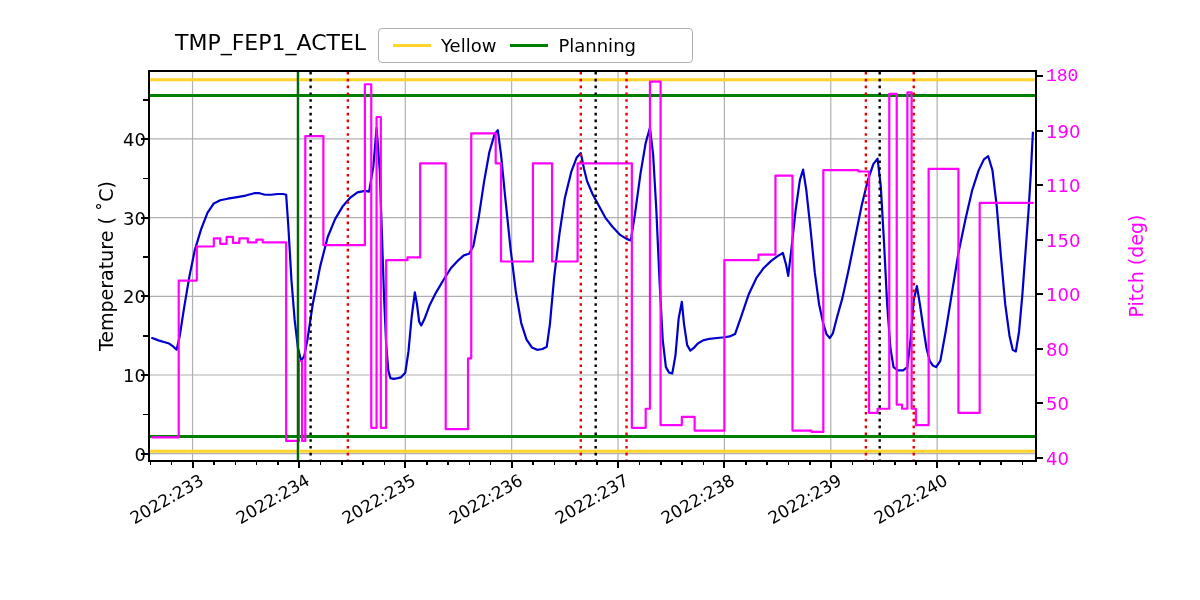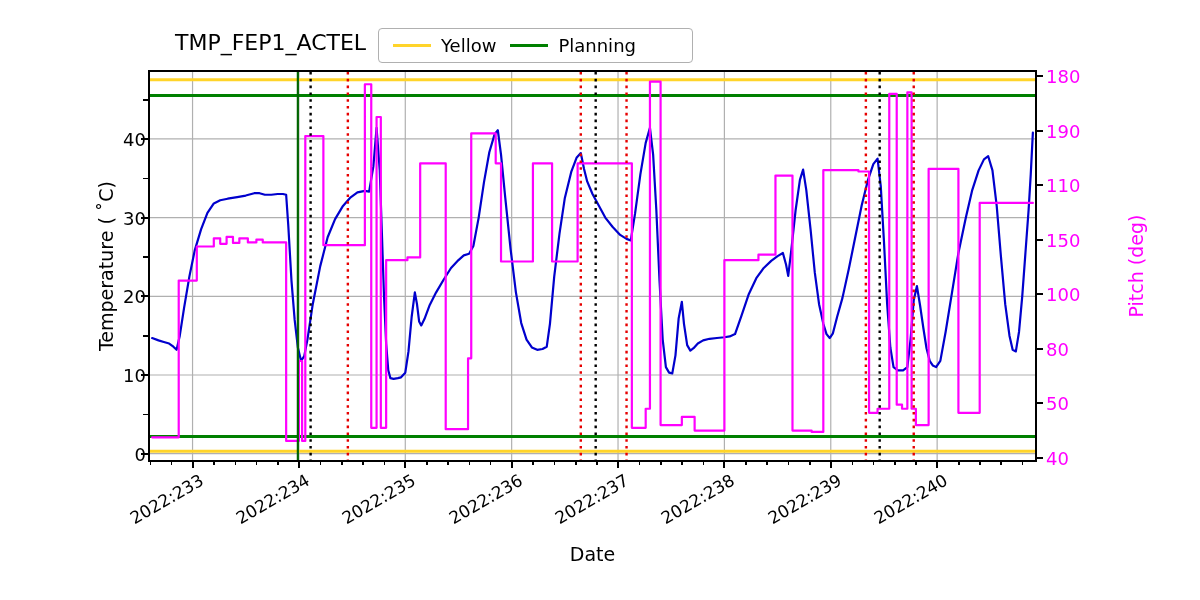--- a/index.html
+++ b/index.html
@@ -173,21 +173,20 @@
         <line x1="445.6911057692309" y1="0" x2="445.6911057692309" y2="388" stroke="#000000" stroke-width="2.4" stroke-dasharray="2.6 4.2"></line>
         <line x1="476.5384615384639" y1="0" x2="476.5384615384639" y2="388" stroke="#e60000" stroke-width="2.4" stroke-dasharray="2.6 4.2"></line>
         <line x1="715.8713942307718" y1="0" x2="715.8713942307718" y2="388" stroke="#e60000" stroke-width="2.4" stroke-dasharray="2.6 4.2"></line>
         <line x1="729.6995192307712" y1="0" x2="729.6995192307712" y2="388" stroke="#000000" stroke-width="2.4" stroke-dasharray="2.6 4.2"></line>
         <line x1="763.7379807692321" y1="0" x2="763.7379807692321" y2="388" stroke="#e60000" stroke-width="2.4" stroke-dasharray="2.6 4.2"></line>
       </svg>
   </div>
 
   <div id="ylabel-left">Temperature ( ˚C)</div>
   <div id="ylabel-right">Pitch (deg)</div>
-  <div id="xlabel">Date</div>
 
   <div id="ytick-left-layer">
       <div class="ytick-left" style="top: 453.704px;">0</div>
       <div style="position: absolute; left: 141px; top: 452.704px; width: 7px; height: 2px; background: rgb(0, 0, 0);"></div>
       <div class="ytick-left" style="top: 375.002px;">10</div>
       <div style="position: absolute; left: 141px; top: 374.002px; width: 7px; height: 2px; background: rgb(0, 0, 0);"></div>
       <div class="ytick-left" style="top: 296.3px;">20</div>
       <div style="position: absolute; left: 141px; top: 295.3px; width: 7px; height: 2px; background: rgb(0, 0, 0);"></div>
       <div class="ytick-left" style="top: 217.598px;">30</div>
       <div style="position: absolute; left: 141px; top: 216.598px; width: 7px; height: 2px; background: rgb(0, 0, 0);"></div>
@@ -212,21 +211,21 @@
       <div class="ytick-right" style="top: 348.753px;">80</div>
       <div style="position: absolute; left: 1036px; top: 347.753px; width: 7px; height: 2px; background: rgb(0, 0, 0);"></div>
       <div class="ytick-right" style="top: 294.221px;">100</div>
       <div style="position: absolute; left: 1036px; top: 293.221px; width: 7px; height: 2px; background: rgb(0, 0, 0);"></div>
       <div class="ytick-right" style="top: 239.688px;">150</div>
       <div style="position: absolute; left: 1036px; top: 238.688px; width: 7px; height: 2px; background: rgb(0, 0, 0);"></div>
       <div class="ytick-right" style="top: 185.155px;">110</div>
       <div style="position: absolute; left: 1036px; top: 184.155px; width: 7px; height: 2px; background: rgb(0, 0, 0);"></div>
       <div class="ytick-right" style="top: 130.623px;">190</div>
       <div style="position: absolute; left: 1036px; top: 129.623px; width: 7px; height: 2px; background: rgb(0, 0, 0);"></div>
-      <div class="ytick-right" style="top: 76.09px;">180</div>
+      <div class="ytick-right" style="top: 76.09px; font-family: Liberation Mono, monospace;">180</div>
       <div style="position: absolute; left: 1036px; top: 75.09px; width: 7px; height: 2px; background: rgb(0, 0, 0);"></div>
     </div>
   <div id="xtick-layer">
       <div class="xtick" style="left: 96.5481px; width: 100px;">2022:233</div>
       <div style="position: absolute; left: 191.548px; top: 460px; width: 2px; height: 8px; background: rgb(0, 0, 0);"></div>
       <div class="xtick" style="left: 202.918px; width: 100px;">2022:234</div>
       <div style="position: absolute; left: 297.918px; top: 460px; width: 2px; height: 8px; background: rgb(0, 0, 0);"></div>
       <div class="xtick" style="left: 309.288px; width: 100px;">2022:235</div>
       <div style="position: absolute; left: 404.288px; top: 460px; width: 2px; height: 8px; background: rgb(0, 0, 0);"></div>
       <div class="xtick" style="left: 415.659px; width: 100px;">2022:236</div>

